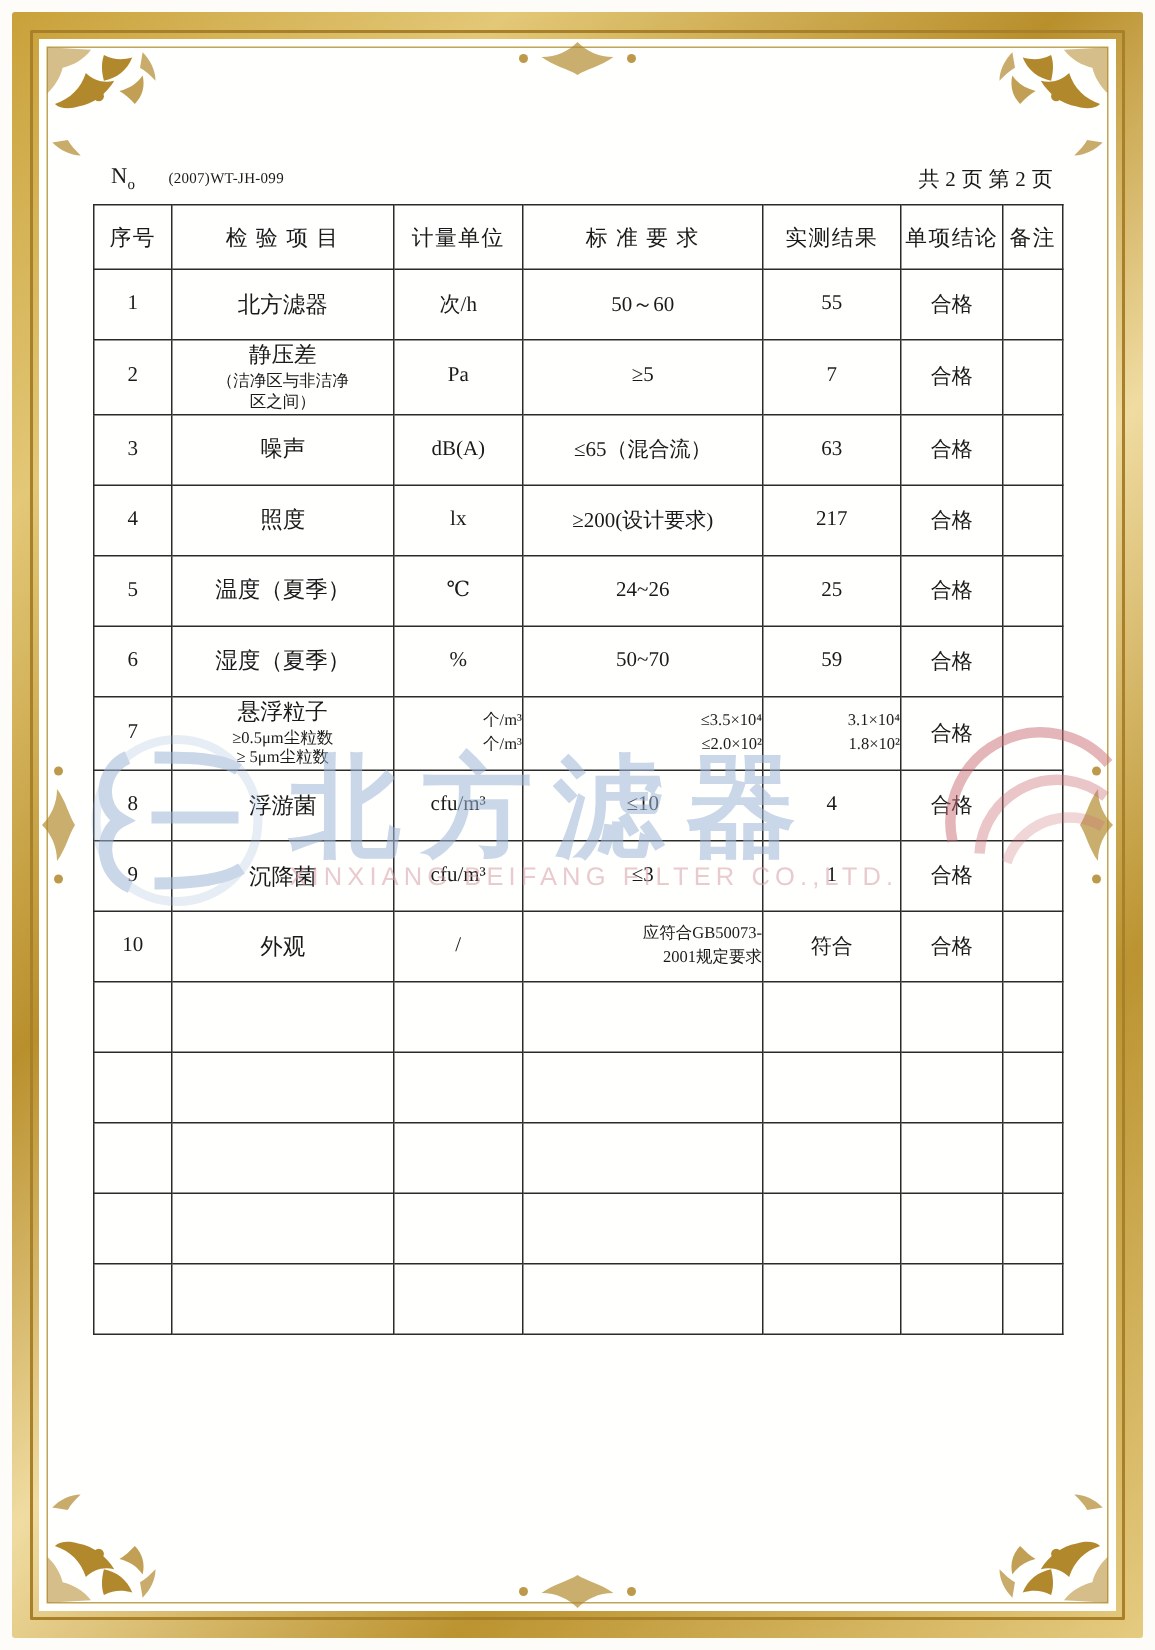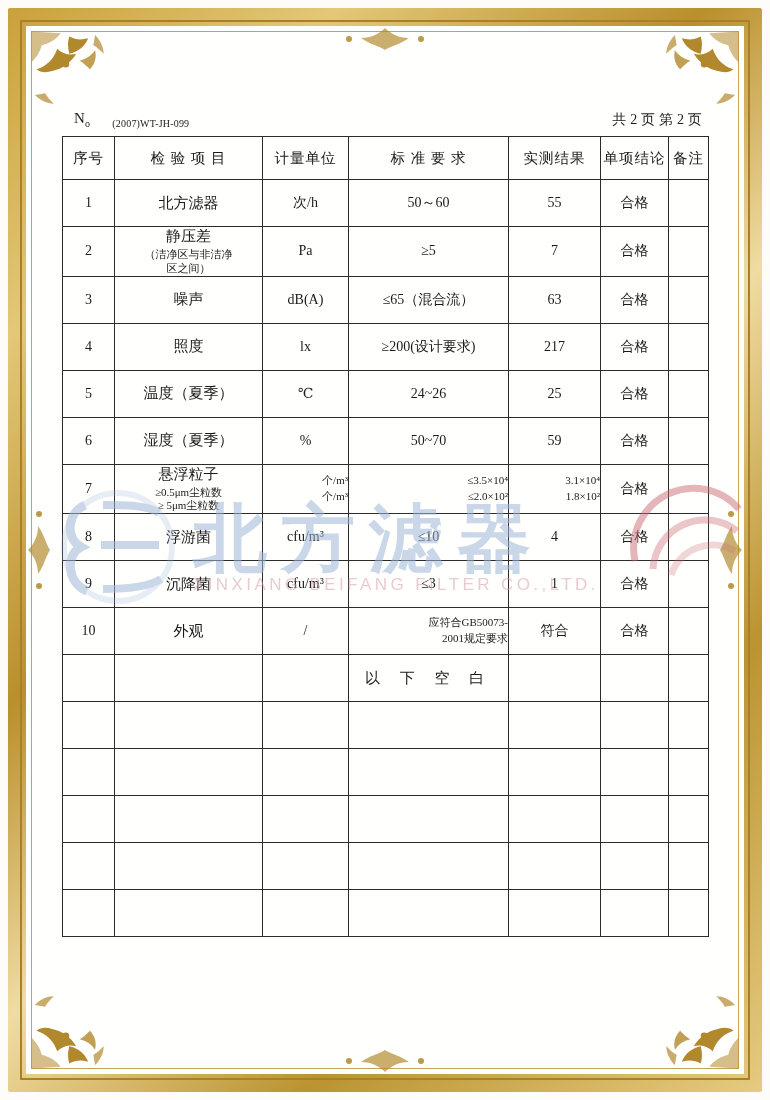--- a/index.html
+++ b/index.html
@@ -82,21 +82,21 @@
   .doc-header {
     display: flex;
     align-items: flex-end;
     justify-content: space-between;
     font-size: 15px;
     padding: 0 6px 7px 12px;
     letter-spacing: .2px;
   }
   .doc-no {
     display: flex;
-    align-items: flex-end;
+    align-items: center;
     gap: 2px;
   }
   .doc-no .no-label { font-size: 15px; }
   .doc-no .no-label sub { font-size: 10px; }
   .doc-no .no-value { margin-left: 20px; font-size: 10px; }
   .page-count { font-size: 14px; }
 
   table.report {
     border-collapse: collapse;
     width: 646px;
@@ -392,29 +392,20 @@
             <td><span class="item-main">外观</span></td>
             <td>/</td>
             <td>
               <span class="stack-line ">应符合GB50073-</span>
               <span class="stack-line ">2001规定要求</span>
             </td>
             <td>符合</td>
             <td>合格</td>
             <td></td>
           </tr>
-          <tr>
-            <td></td>
-            <td></td>
-            <td></td>
-            <td><span class="blank-note">以 下 空 白</span></td>
-            <td></td>
-            <td></td>
-            <td></td>
-          </tr>
           <tr class="empty-row">
             <td>&nbsp;</td>
             <td>&nbsp;</td>
             <td>&nbsp;</td>
             <td>&nbsp;</td>
             <td>&nbsp;</td>
             <td>&nbsp;</td>
             <td>&nbsp;</td>
           </tr>
           <tr class="empty-row">

